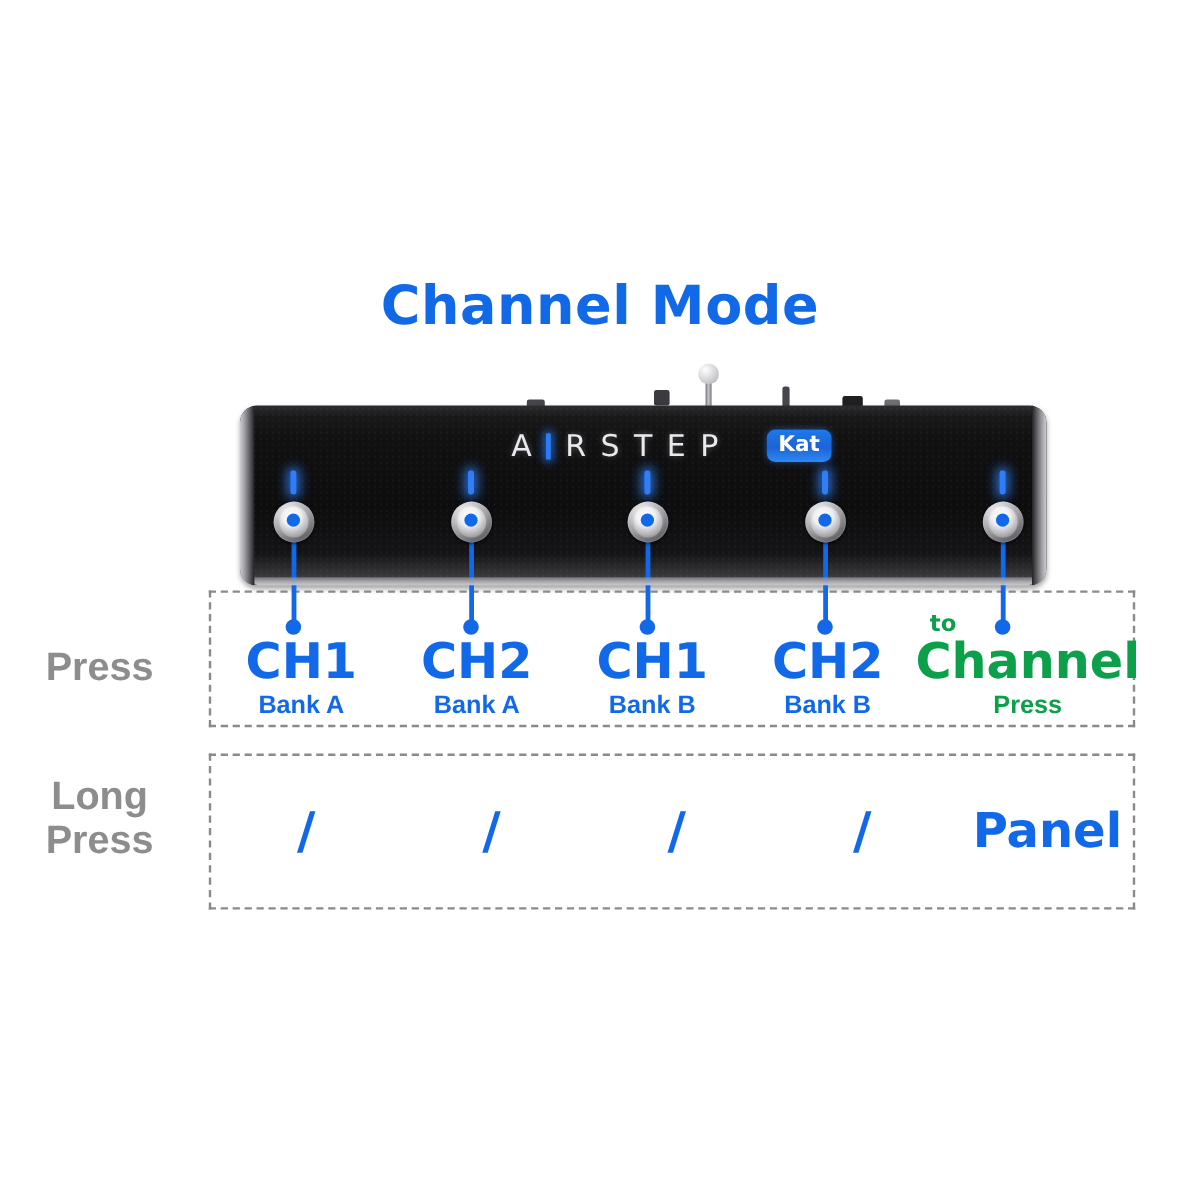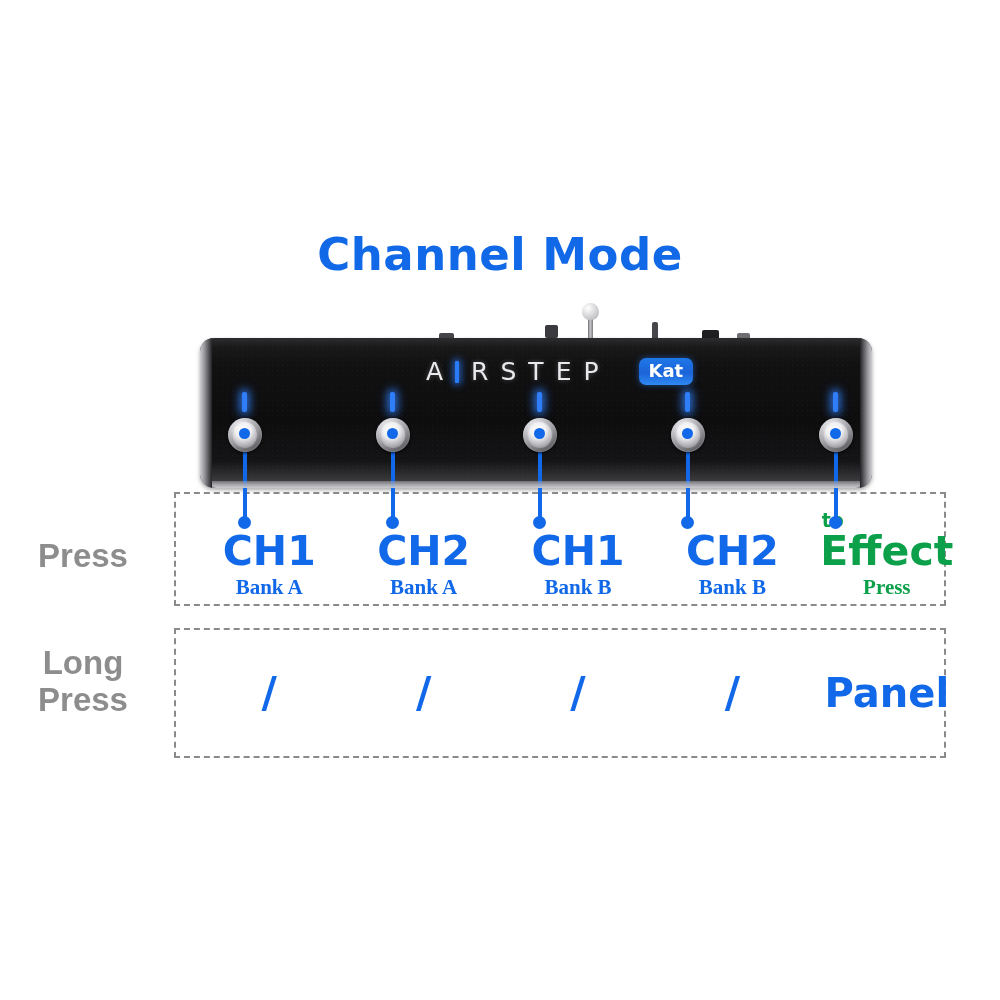--- a/index.html
+++ b/index.html
@@ -269,21 +269,21 @@
     position: absolute;
     border: 2.5px dashed #8a8a8a;
     box-sizing: border-box;
   }
   #box-press { left: 174px; top: 492px; width: 772px; height: 114px; }
   #box-longpress { left: 174px; top: 628px; width: 772px; height: 130px; }
 
   
   .cells {
     position: absolute;
-    left: 192px;
+    left: 178px;
     width: 772px;
     display: flex;
   }
   .cells .cell {
     flex: 1 1 0;
     text-align: center;
   }
   #cells-press { top: 492px; height: 114px; }
   #cells-longpress { top: 628px; height: 130px; }
 
@@ -307,21 +307,21 @@
     line-height: 1;
     color: #1168e8;
     font-family: "DejaVu Sans", "Liberation Sans", sans-serif;
   }
   .sub {
     margin-top: 5px;
     font-size: 21px;
     font-weight: 700;
     line-height: 1;
     color: #1168e8;
-    font-family: Liberation Serif, serif;
+    font-family: Liberation Sans, sans-serif;
   }
   .pre {
     font-size: 19px;
     font-weight: 700;
     line-height: 1;
     margin-bottom: 1px;
     color: #0ba049;
     align-self: flex-start;
     margin-left: 12px;
     font-family: "DejaVu Sans", "Liberation Sans", sans-serif;
@@ -444,21 +444,21 @@
     <div class="cell">
       <div class="big">CH1</div>
       <div class="sub">Bank B</div>
     </div>
     <div class="cell">
       <div class="big">CH2</div>
       <div class="sub">Bank B</div>
     </div>
     <div class="cell">
       <div class="pre">to</div>
-      <div class="big green">Effect</div>
+      <div class="big green">Channel</div>
       <div class="sub green">Press</div>
     </div>
   </div>
 
   <div class="cells" id="cells-longpress">
     <div class="cell">
       <div class="slash">/</div>
     </div>
     <div class="cell">
       <div class="slash">/</div>

